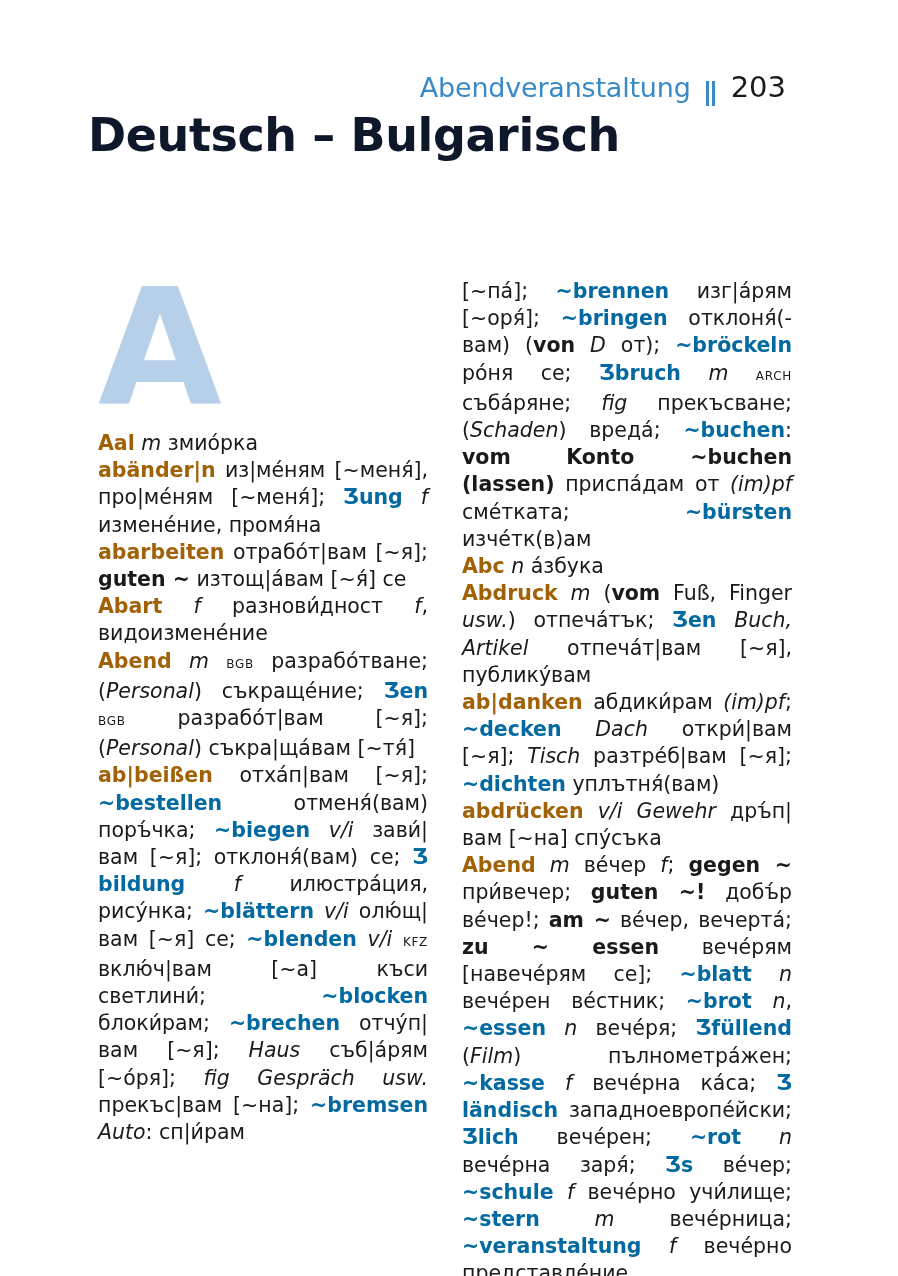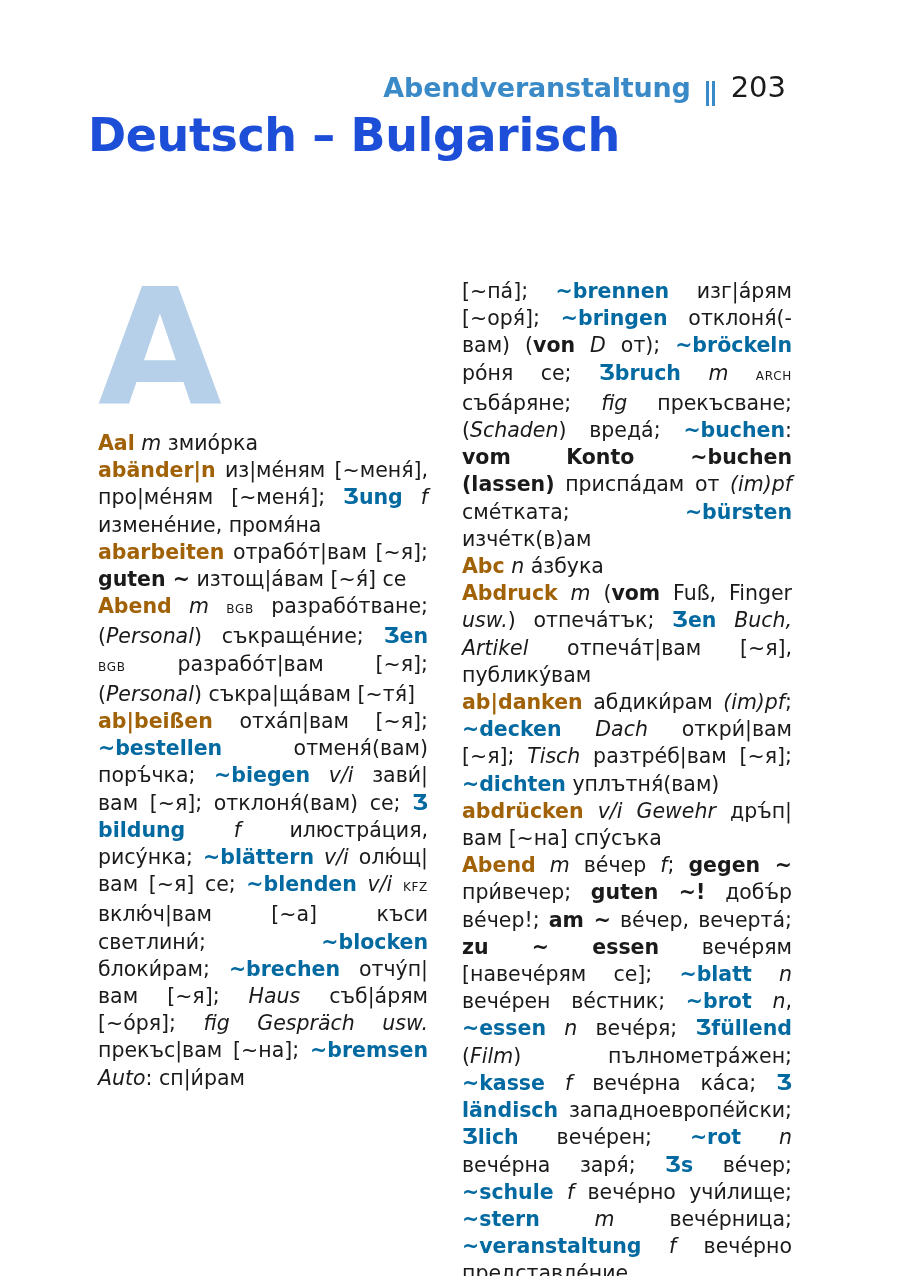--- a/index.html
+++ b/index.html
@@ -11,37 +11,37 @@
   }
   .page{position:relative;width:898px;height:1276px;overflow:hidden;}
 
   
   .runhead{
     position:absolute; left:0; right:112px; top:70px;
     display:flex; align-items:baseline; justify-content:flex-end;
     gap:0;
   }
   .runhead-word{
-    color:#3a8ac8; font-size:27px; font-weight:700; letter-spacing:-0.2px;
+    color:#3a8ac8; font-size:27px; font-weight:400; letter-spacing:-0.2px;
     font-family:"DejaVu Sans", sans-serif;
   }
   .runhead-bars{
     display:inline-block; margin:0 13px 0 15px; position:relative; top:1px;
     line-height:1;
   }
   .runhead-bars i{
     display:inline-block; width:3px; height:25px; background:#3a8ac8;
     vertical-align:middle; margin-right:3px;
   }
   .runhead-page{ color:#1a1a1a; font-size:29px; font-weight:400; }
 
   
   .title{
     position:absolute; left:88px; top:108px;
-    color:#1d4ed8; font-size:46px; font-weight:700; letter-spacing:-0.4px;
+    color:#0f172a; font-size:46px; font-weight:700; letter-spacing:-0.4px;
     white-space:nowrap;
   }
 
   
   .bigletter{
     position:absolute; left:98px; top:268px;
     font-size:160px; line-height:1; font-weight:700;
     color:#b6d0ea; letter-spacing:0;
   }
 
@@ -92,20 +92,24 @@
     </p>
     <p class="entry">
       <span class="hw">abänder|n</span>
       <span class="entry-body"> из|ме́ням [~меня́], про|ме́ням [~меня́]; <span class="sub"><span style="display:inline-block;transform:scaleX(1);font-weight:700;">Ʒ</span>ung</span> <span class="it">f</span> измене́ние, промя́на</span>
     </p>
     <p class="entry">
       <span class="hw">abarbeiten</span>
       <span class="entry-body"> отрабо́т|вам [~я]; <span class="bd">guten ~</span> изтощ|а́вам [~я́] се</span>
     </p>
     <p class="entry">
+      <span class="hw">Abart</span>
+      <span class="entry-body"> <span class="it">f</span> разнови́дност <span class="it">f</span>, видоизмене́ние</span>
+    </p>
+    <p class="entry">
       <span class="hw">Abend</span>
       <span class="entry-body"> <span class="it">m</span> <span class="sc">BGB</span> разрабо́тване; (<span class="it">Personal</span>) съкраще́ние; <span class="sub"><span style="display:inline-block;transform:scaleX(1);font-weight:700;">Ʒ</span>en</span> <span class="sc">BGB</span> разрабо́т|вам [~я]; (<span class="it">Personal</span>) съкра|ща́вам [~тя́]</span>
     </p>
     <p class="entry">
       <span class="hw">ab|beißen</span>
       <span class="entry-body"> отха́п|вам [~я]; <span class="sub">~bestellen</span> отменя́(вам) поръ́чка; <span class="sub">~biegen</span> <span class="it">v/i</span> зави́|вам [~я]; отклоня́(вам) се; <span class="sub"><span style="display:inline-block;transform:scaleX(1);font-weight:700;">Ʒ</span>bildung</span> <span class="it">f</span> илюстра́ция, рису́нка; <span class="sub">~blättern</span> <span class="it">v/i</span> олю́щ|вам [~я] се; <span class="sub">~blenden</span> <span class="it">v/i</span> <span class="sc">KFZ</span> вклю́ч|вам [~а] къси светлини́; <span class="sub">~blocken</span> блоки́рам; <span class="sub">~brechen</span> отчу́п|вам [~я]; <span class="it">Haus</span> съб|а́рям [~о́ря]; <span class="it">fig</span> <span class="it">Gespräch usw.</span> прекъс|вам [~на]; <span class="sub">~bremsen</span> <span class="it">Auto</span>: сп|и́рам</span>
     </p>
   </div>
 
   <div class="col col-right">

